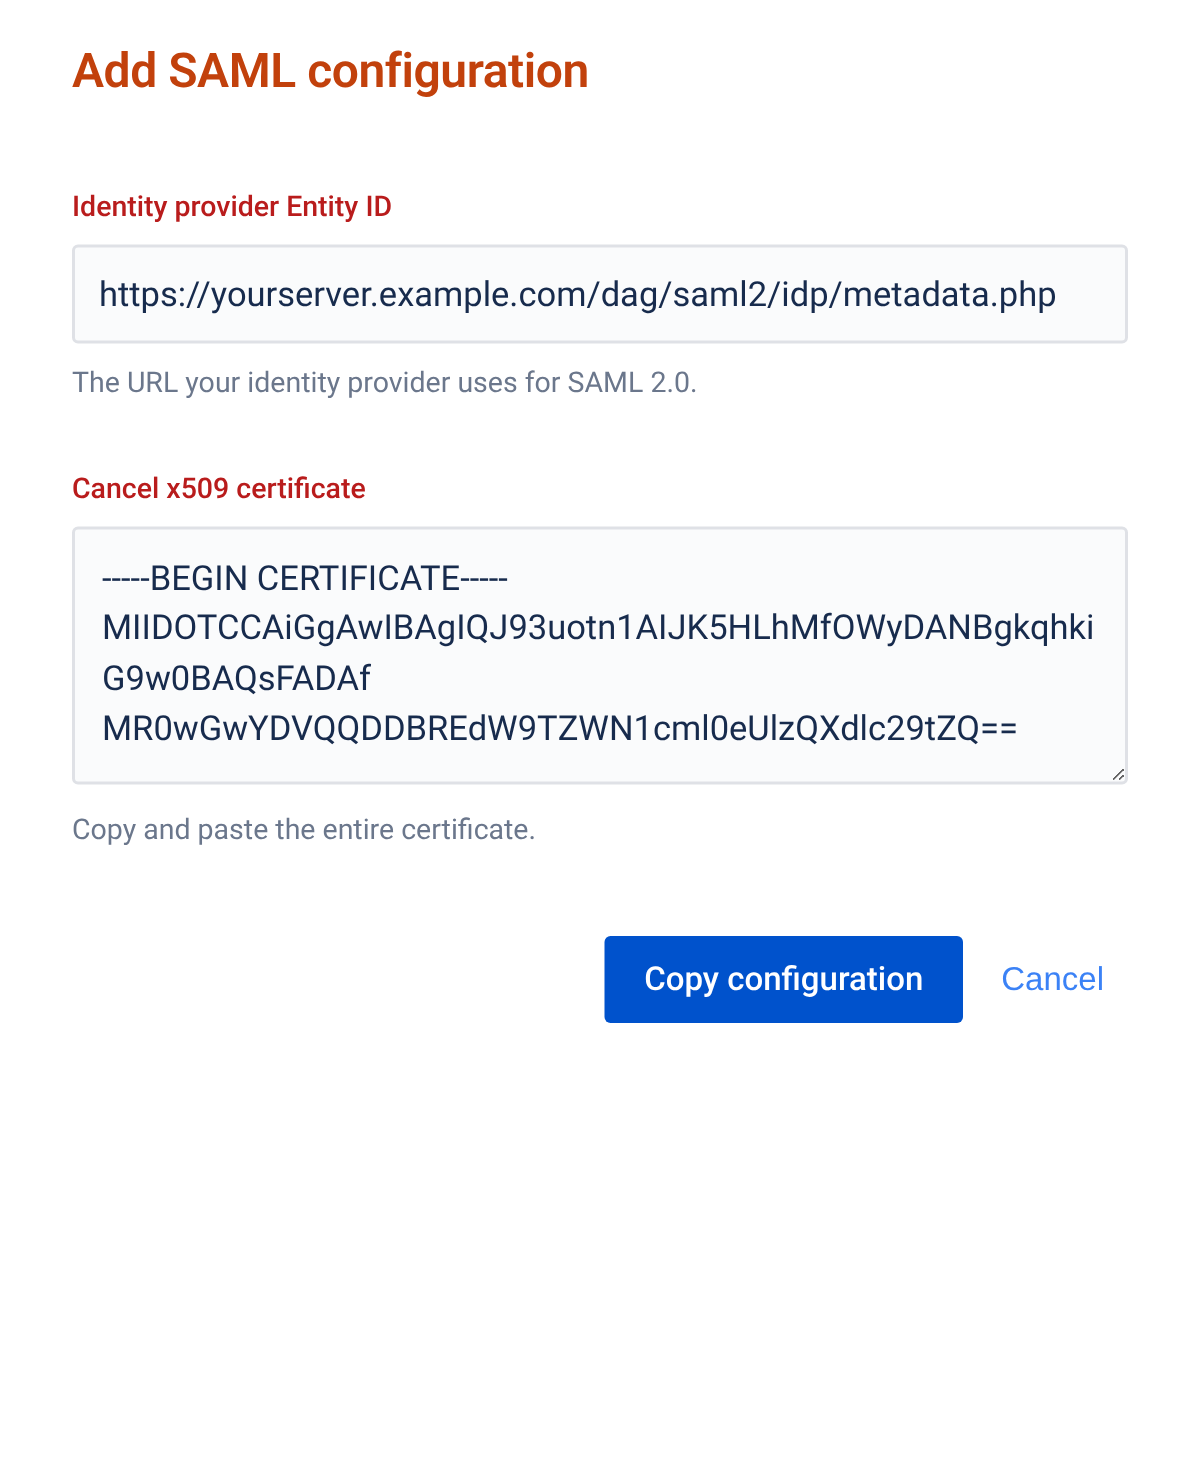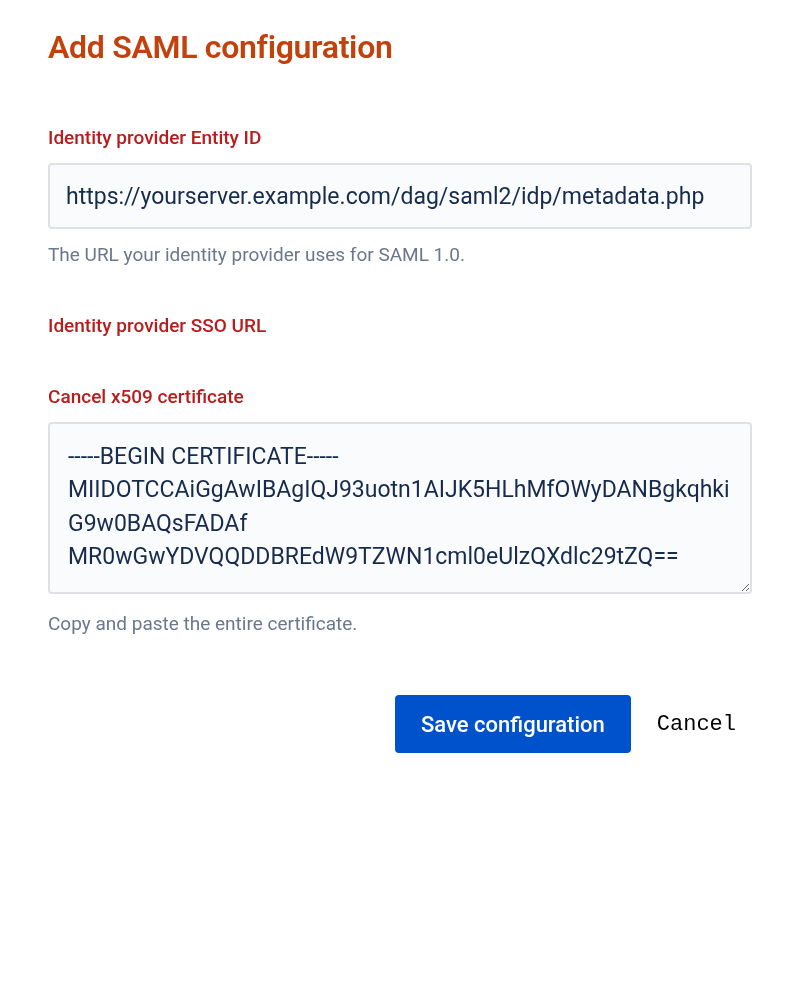--- a/index.html
+++ b/index.html
@@ -81,49 +81,48 @@
       border-radius: 4px;
       padding: 0 26px;
       height: 58px;
       font-size: 22px;
       font-weight: 500;
       cursor: pointer;
       font-family: inherit;
     }
     .btn-link {
       background: transparent;
-      color: #000000;
+      color: #3b82f6;
       border: none;
       font-size: 22px;
       font-weight: 400;
       cursor: pointer;
-      font-family: Liberation Mono, monospace;
+      font-family: Liberation Sans, sans-serif;
       padding: 0 6px;
       text-align: right;
     }
   </style>
 </head>
 <body>
 
 <h1 class="page-title">Add SAML configuration</h1>
 
 <div class="form-group">
   <label class="field-label">Identity provider Entity ID</label>
   <input type="text" class="text-input" value="https://yourserver.example.com/dag/saml2/idp/metadata.php" style="">
-  <div class="help-text">The URL your identity provider uses for SAML 1.0.</div>
+  <div class="help-text">The URL your identity provider uses for SAML 2.0.</div>
 </div>
 
 <div class="form-group">
-  <label class="field-label">Identity provider SSO URL</label>
 </div>
 
 <div class="form-group">
   <label class="field-label">Cancel x509 certificate</label>
   <textarea class="textarea-input" style="">-----BEGIN CERTIFICATE-----
 MIIDOTCCAiGgAwIBAgIQJ93uotn1AIJK5HLhMfOWyDANBgkqhkiG9w0BAQsFADAf
 MR0wGwYDVQQDDBREdW9TZWN1cml0eUlzQXdlc29tZQ==</textarea>
   <div class="help-text">Copy and paste the entire certificate.</div>
 </div>
 
 <div class="button-row">
-  <button class="btn-primary">Save configuration</button>
+  <button class="btn-primary">Copy configuration</button>
   <button class="btn-link">Cancel</button>
 </div>
 
 </body></html>

